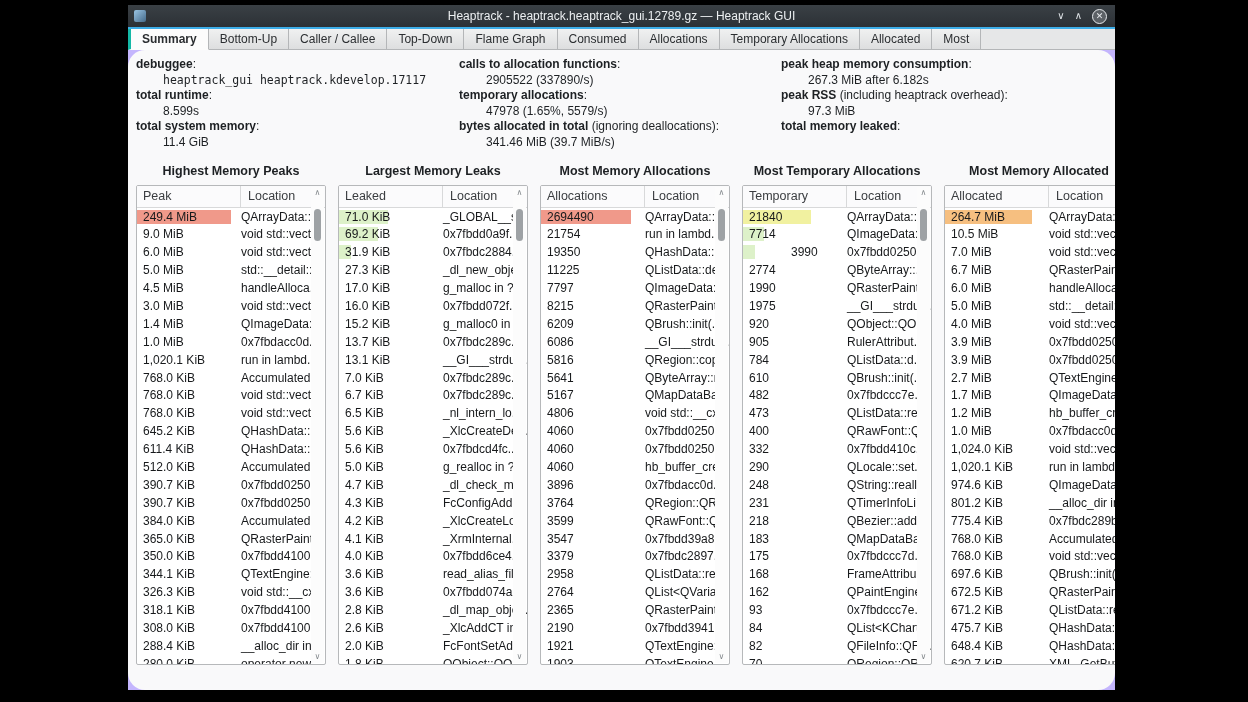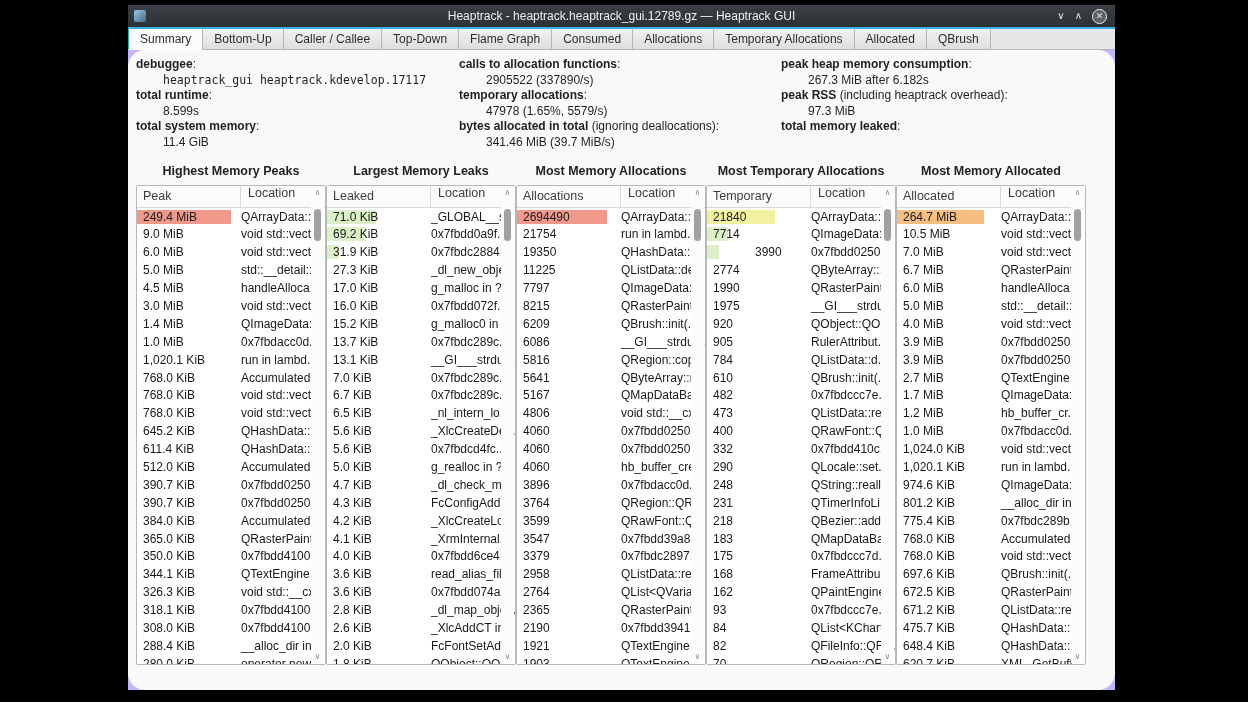--- a/index.html
+++ b/index.html
@@ -15,38 +15,38 @@
   .tb-btns{margin-left:auto;display:flex;align-items:center;gap:10px;padding-right:8px;z-index:2;}
   .tb-chev{color:#dfe3e6;font-size:10px;line-height:10px;cursor:default;}
   .tb-close{width:13px;height:13px;border:1.5px solid #e8ebee;border-radius:50%;color:#e8ebee;
     font-size:9px;line-height:12px;text-align:center;background:#5c6166;}
   .accent-line{height:2px;background:#3daee9;flex:0 0 auto;}
   
   .tabbar{height:20px;background:#e6e7e8;display:flex;align-items:stretch;
     border-bottom:1px solid #b4b6b8;flex:0 0 auto;}
   .tab{padding:0 11px;font-size:12px;color:#2b2e31;display:flex;align-items:center;
     background:linear-gradient(#f0f1f1,#dddedf);border-right:1px solid #b4b6b8;cursor:default;}
-  .tab.active{background:#fcfcfc;border-right:1px solid #b4b6b8;border-left:1px solid #14b8a6;
-    margin-bottom:-1px;border-bottom:1px solid #fcfcfc;font-weight:normal;}
+  .tab.active{background:#fcfcfc;border-right:1px solid #b4b6b8;border-left:3px solid #14b8a6;
+    margin-bottom:-1px;border-bottom:1px solid #fcfcfc;font-weight:bold;}
   
   .content{flex:1;padding:7px 8px 0 8px;background:#f9f9fa;overflow:hidden;border-radius:17px;}
   .summary-grid{display:grid;grid-template-columns:323px 322px 1fr;font-size:12px;color:#1d2023;
     line-height:15.6px;}
   .s-label b{font-weight:bold;}
   .s-value{padding-left:27px;}
   .mono{font-family:"DejaVu Sans Mono","Liberation Mono",monospace;font-size:11.5px;}
   
-  .tables-row{display:flex;gap:0;margin-top:13px;}
+  .tables-row{display:flex;gap:12px;margin-top:13px;}
   .tgroup{width:190px;flex:0 0 aupx;}
   .tgroup{width:190px;}
   .table-title{text-align:center;font-weight:bold;font-size:12.5px;color:#1d2023;height:21px;}
   .list-frame{border:1px solid #b6b8ba;background:#fff;height:478px;position:relative;
     display:flex;flex-direction:column;overflow:hidden;border-radius:2px;}
   .list-header{display:flex;height:21px;flex:0 0 auto;background:#fbfbfc;
-    border-bottom:1px solid #d8d9da;font-size:12.5px;color:#3a3d40;}
+    border-bottom:1px solid #d8d9da;font-size:12.5px;color:#3a3d40;align-items:center;}
   .hv{width:97px;padding-left:6px;border-right:1px solid #d8d9da;align-self:stretch;
     display:flex;align-items:center;}
   .hl{flex:1;padding-left:7px;}
   .rows{flex:1;overflow:hidden;}
   .trow{display:flex;height:17.9px;align-items:center;font-size:12px;color:#17191b;}
   .vcell{width:97px;padding-left:6px;box-sizing:border-box;flex:0 0 auto;white-space:nowrap;}
   .lcell{flex:1;padding-left:7px;padding-right:15px;white-space:nowrap;overflow:hidden;}
   
   .sbar{position:absolute;top:1px;right:1px;bottom:1px;width:13px;display:flex;
     flex-direction:column;align-items:center;justify-content:space-between;background:#fcfcfc;}
@@ -73,21 +73,21 @@
   <div class="tabbar">
       <div class="tab active">Summary</div>
       <div class="tab">Bottom-Up</div>
       <div class="tab">Caller / Callee</div>
       <div class="tab">Top-Down</div>
       <div class="tab">Flame Graph</div>
       <div class="tab">Consumed</div>
       <div class="tab">Allocations</div>
       <div class="tab">Temporary Allocations</div>
       <div class="tab">Allocated</div>
-      <div class="tab">QBrush</div>
+      <div class="tab">Most</div>
     </div>
 
   <div class="content">
 
     <div class="summary-grid">
       <div class="sum-col">
         <div class="s-label"><b>debuggee</b><span>:</span></div>
         <div class="s-value mono">heaptrack_gui heaptrack.kdevelop.17117</div>
         <div class="s-label"><b>total runtime</b><span>:</span></div>
         <div class="s-value">8.599s</div>

